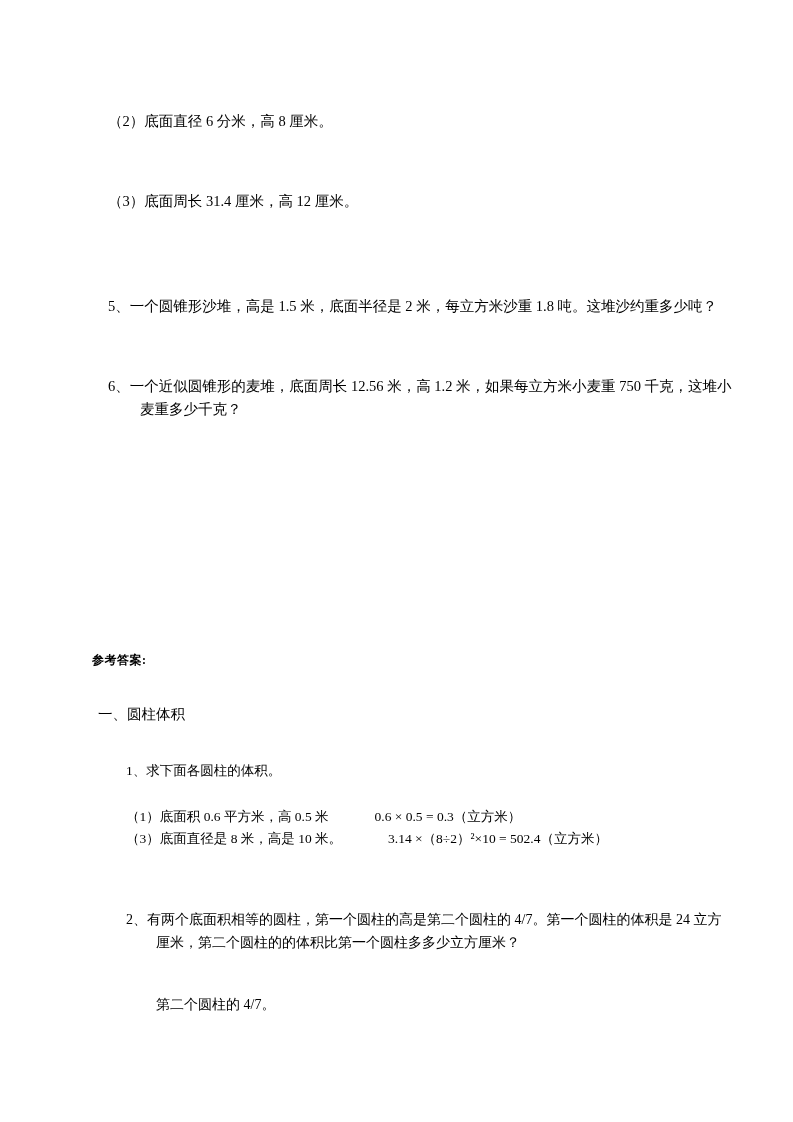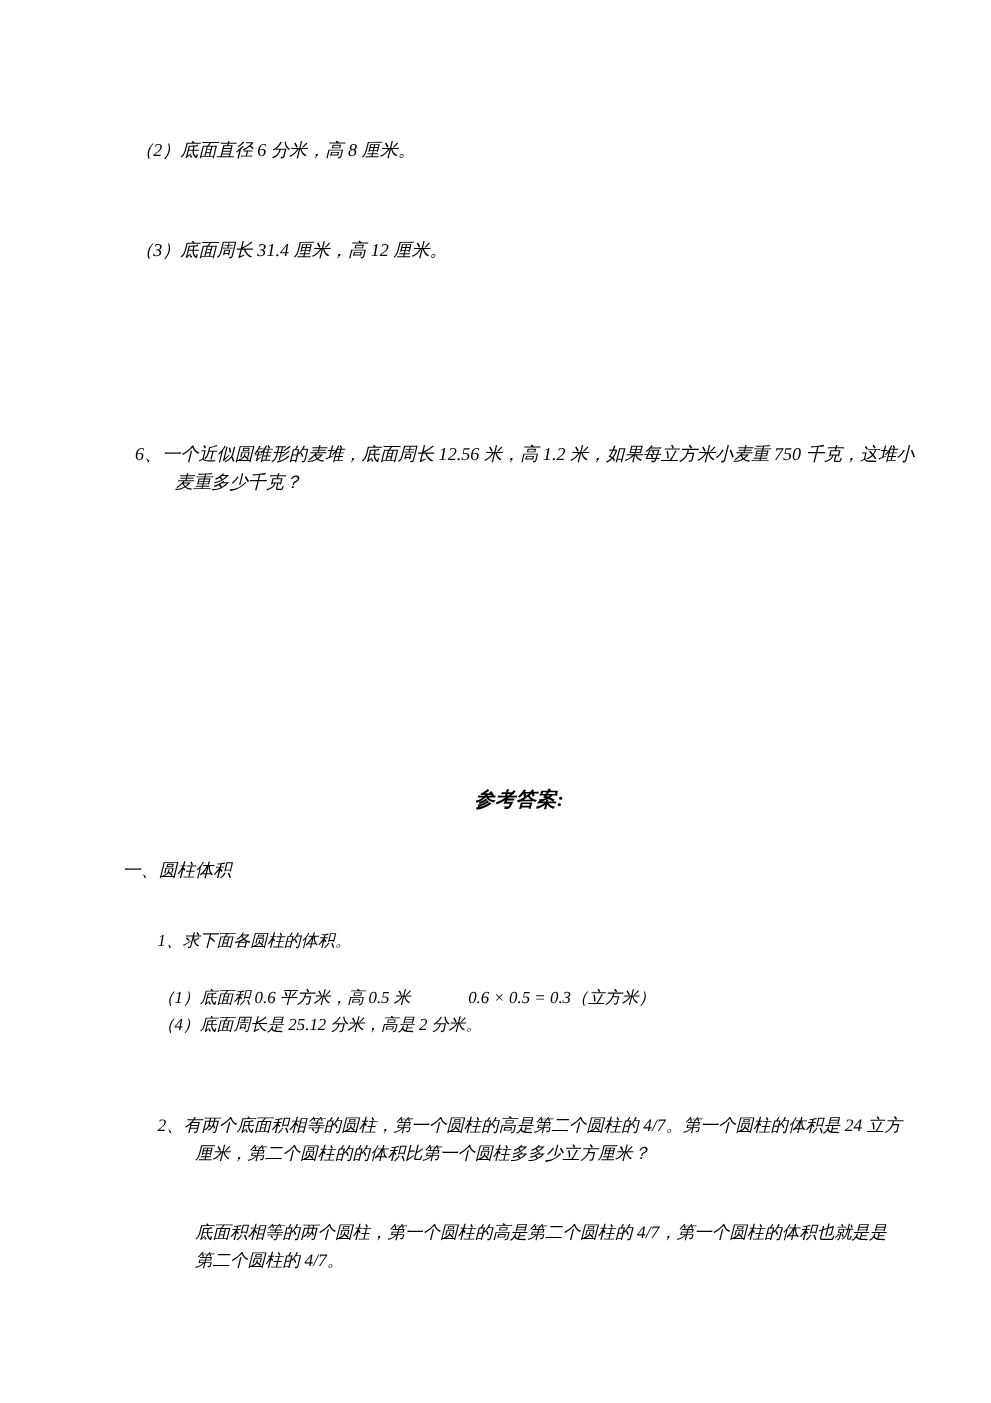--- a/index.html
+++ b/index.html
@@ -14,47 +14,45 @@
     color: #000000;
     position: relative;
     overflow: hidden;
   }
   .page {
     width: 793px;
     height: 902px;
     box-sizing: border-box;
     padding: 110px 54px 40px 86px;
     position: relative;
-    font-style: italic;
   }
 
   
   .q {
     font-size: 14.5px;
     line-height: 1.55;
     margin: 0;
     padding-left: 32px;
     text-indent: -32px;
     margin-left: 22px;
   }
   .q .num {
     letter-spacing: 0px;
   }
   .spacer-lg { height: 58px; }
   .spacer-md { height: 44px; }
   .spacer-sm { height: 24px; }
   .spacer-xl { height: 86px; }
 
   .answers-title {
-    font-size: 16px;
+    font-size: 12px;
     font-weight: bold;
     margin: 0;
     padding-left: 6px;
     letter-spacing: 0.5px;
-    text-align: center;
   }
 
   .sec-head {
     font-size: 14.5px;
     margin: 12px;
     padding-left: 0px;
   }
 
   .a-line {
     font-size: 13.5px;
@@ -103,20 +101,23 @@
 
   <div class="spacer-lg"></div>
 
   <p class="q">
     <span class="num">（3）</span><span>底面周长 31.4 厘米，高 12 厘米。</span>
   </p>
 
   <div class="spacer-lg"></div>
   <div class="spacer-sm"></div>
 
+  <p class="q">
+    <span class="num">5、</span><span>一个圆锥形沙堆，高是 1.5 米，底面半径是 2 米，每立方米沙重 1.8 吨。这堆沙约重多少吨？</span>
+  </p>
 
   <div class="spacer-lg"></div>
 
   <p class="q">
     <span class="num">6、</span><span>一个近似圆锥形的麦堆，底面周长 12.56 米，高 1.2 米，如果每立方米小麦重 750 千克，这堆小麦重多少千克？</span>
   </p>
 
   <div class="spacer-lg"></div>
   <div class="spacer-md"></div>
 
@@ -134,29 +135,28 @@
 
   <p class="a-line">1、求下面各圆柱的体积。</p>
 
   <div class="spacer-sm"></div>
 
   <p class="a-line">
     <span>（1）</span><span>底面积 0.6 平方米，高 0.5 米</span><span class="gapcol"></span><span class="mono">0.6 × 0.5 = 0.3（立方米）</span>
   </p>
 
 
+  <p class="a-line">
+    <span>（3）</span><span>底面直径是 8 米，高是 10 米。</span><span class="gapcol"></span><span class="mono">3.14 ×（8÷2）²×10 = 502.4（立方米）</span>
+  </p>
 
-  <p class="a-line">
-    <span>（4）</span><span>底面周长是 25.12 分米，高是 2 分米。</span>
-  </p>
 
   <div class="spacer-md"></div>
 
   <p class="q2">
     <span>2、</span><span>有两个底面积相等的圆柱，第一个圆柱的高是第二个圆柱的 4/7。第一个圆柱的体积是 24 立方厘米，第二个圆柱的的体积比第一个圆柱多多少立方厘米？</span>
   </p>
 
   <div class="spacer-sm"></div>
 
-  <p class="q2cont">底面积相等的两个圆柱，第一个圆柱的高是第二个圆柱的 4/7，第一个圆柱的体积也就是是</p>
   <p class="q2cont">第二个圆柱的 4/7。</p>
 
 </div>
 
 </body></html>

